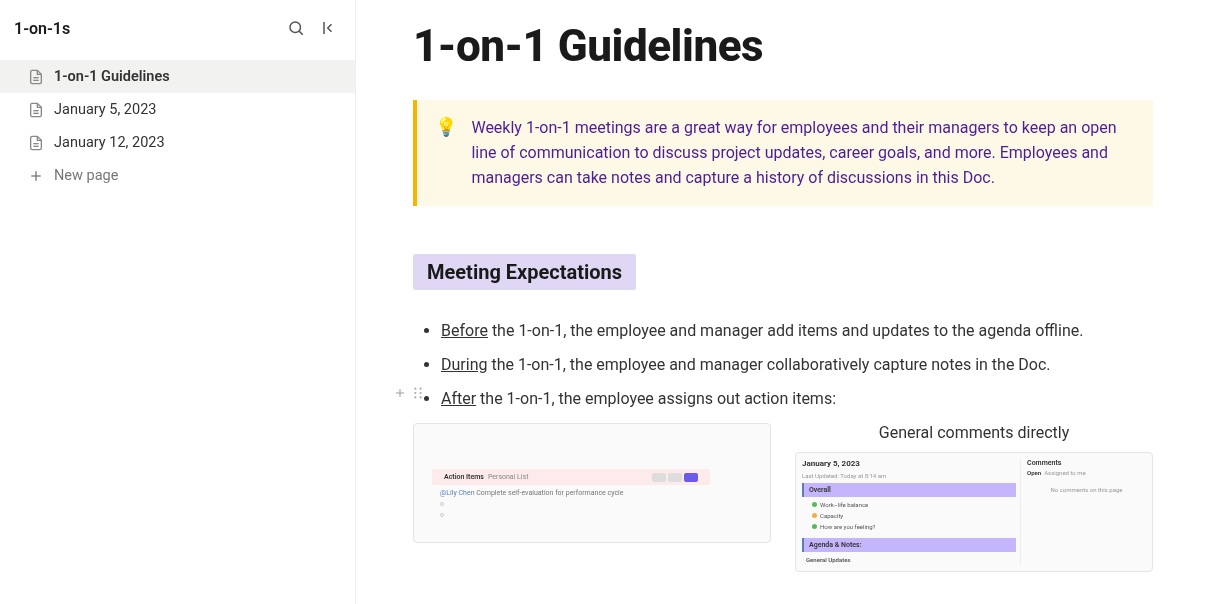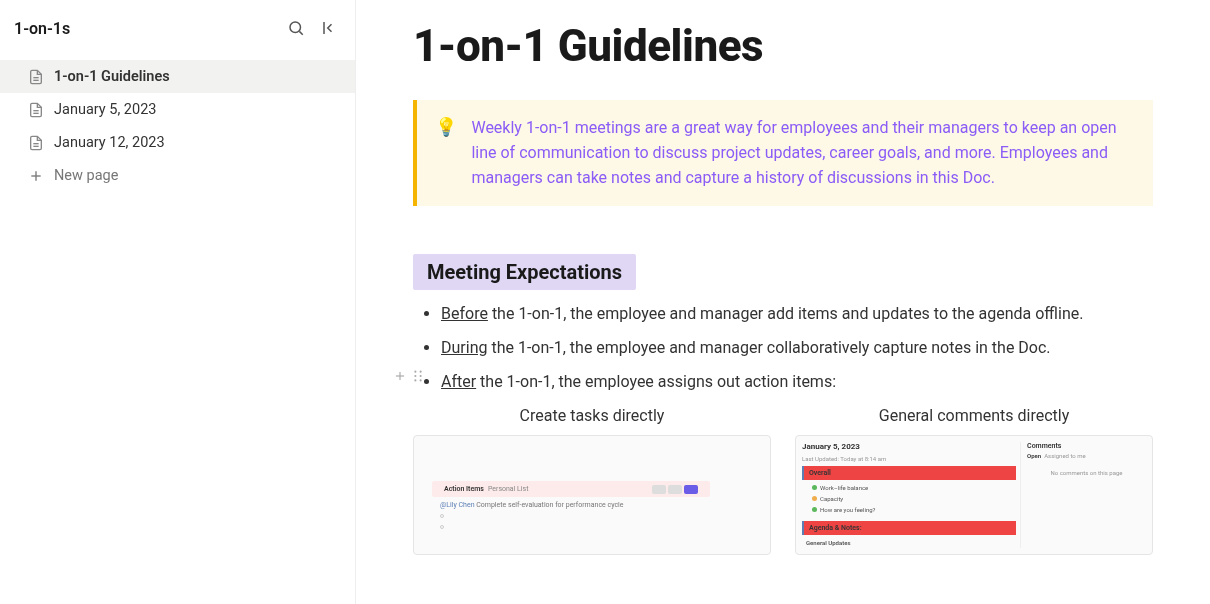--- a/index.html
+++ b/index.html
@@ -14,22 +14,22 @@
 .nav-item.active { background: #f2f2f0; font-weight: 600; }
 .nav-item .doc-icon { color: #888; flex-shrink: 0; }
 .new-page { display: flex; align-items: center; gap: 10px; padding: 8px 28px; cursor: pointer; font-size: 14.5px; color: #777; }
 .main { flex: 1; overflow-y: auto; padding: 20px 40px 0 40px; position: relative; }
 .doc-container { max-width: 740px; margin: 0 auto; position: relative; }
 .doc-actions { display: flex; gap: 20px; align-items: center; margin-bottom: 8px; color: #888; font-size: 15px; }
 .doc-action { display: flex; align-items: center; gap: 6px; cursor: pointer; }
 .doc-title { font-size: 44px; font-weight: 800; color: #1a1a1a; margin-bottom: 28px; letter-spacing: -0.5px; }
 .callout { display: flex; gap: 14px; background: #fef9e7; border-left: 4px solid #f5b400; padding: 16px 18px; margin-bottom: 48px; }
 .callout-icon { font-size: 18px; flex-shrink: 0; }
-.callout-text { font-size: 16px; line-height: 1.55; color: #8b5cf6; }
-.section-heading { display: inline-block; background: #e0d7f5; padding: 6px 14px; font-size: 20px; font-weight: 700; color: #1a1a1a; margin-bottom: 11px; border-radius: 2px; }
+.callout-text { font-size: 16px; line-height: 1.55; color: #4c1d95; }
+.section-heading { display: inline-block; background: #e0d7f5; padding: 6px 14px; font-size: 20px; font-weight: 700; color: #1a1a1a; margin-bottom: 28px; border-radius: 2px; }
 .bullet-list { list-style: disc; padding-left: 28px; }
 .bullet-list li { font-size: 16px; line-height: 1.6; margin-bottom: 8px; color: #333; }
 .phase { text-decoration: underline; }
 .row-handle { position: absolute; left: -48px; display: flex; gap: 6px; color: #aaa; }
 .columns { display: flex; gap: 24px; margin-top: 12px; }
 .column { flex: 1; }
 .col-heading { text-align: center; font-size: 16px; color: #333; margin-bottom: 10px; }
 .thumb { border: 1px solid #e5e5e5; border-radius: 4px; height: 120px; background: #fafafa; position: relative; overflow: hidden; }
 .thumb-left-inner { position: absolute; top: 45px; left: 18px; right: 60px; }
 .thumb-action-row { background: #fdeaea; height: 16px; border-radius: 2px; margin-bottom: 4px; display:flex; align-items:center; padding:0 12px; gap:4px;}
@@ -37,21 +37,21 @@
 .thumb-action-chips { margin-left:auto; display:flex; gap:2px;}
 .chip { width:14px; height:9px; border-radius:2px; background:#ddd;}
 .chip.purple{background:#6b5ce7;}
 .thumb-sub-row { font-size: 7px; color: #777; margin-left: 8px; margin-bottom:3px;}
 .bullet-dot{display:inline-block;width:4px;height:4px;border:1px solid #ccc;border-radius:50%;margin-right:4px;vertical-align:middle;}
 .thumb-right { display: flex; padding: 6px; gap: 4px; height:100%;}
 .tr-main { flex: 1.8; display:flex; flex-direction:column; gap:4px;}
 .tr-side { flex: 1; border-left:1px solid #eee; padding-left:6px;}
 .tr-title { font-size: 8px; font-weight: 700; }
 .tr-meta { font-size: 6px; color: #999; }
-.tr-block { background: #ef4444; border-left: 2px solid #5b7fb5; padding: 3px 5px; font-size: 7px; font-weight:600;}
+.tr-block { background: #c4b5fd; border-left: 2px solid #5b7fb5; padding: 3px 5px; font-size: 7px; font-weight:600;}
 .tr-bullet{font-size:6px; color:#555; display:flex; align-items:center; gap:3px; margin-left:10px;}
 .dot{width:5px;height:5px;border-radius:50%;}
 .dot-g{background:#5cb85c;}.dot-y{background:#f0ad4e;}
 .tr-side-title{font-size:7px;font-weight:600;margin-bottom:2px;}
 .tr-side-row{font-size:6px;color:#999;margin-bottom:2px;}
 .cursor-caret { position: absolute; }
 svg { display: block; }
 </style>
 </head>
 <body>
@@ -153,21 +153,20 @@
                 <circle cx="8" cy="13" r="1.2"></circle>
               </svg>
             </span>
         </span>
         <span class="phase">After</span><span> the 1-on-1, the employee assigns out action items:</span>
       </li>
     </ul>
 
     <div class="columns">
       <div class="column">
-        <div class="col-heading">Create tasks directly</div>
         <div class="thumb">
           <div class="thumb-left-inner">
             <div class="thumb-action-row">
               <span class="thumb-action-label">Action Items</span>
               <span class="thumb-action-label" style="font-weight:400;color:#888;">Personal List</span>
               <span class="thumb-action-chips">
                   <span class="chip"></span>
                   <span class="chip"></span>
                   <span class="chip purple"></span>
                 </span>

